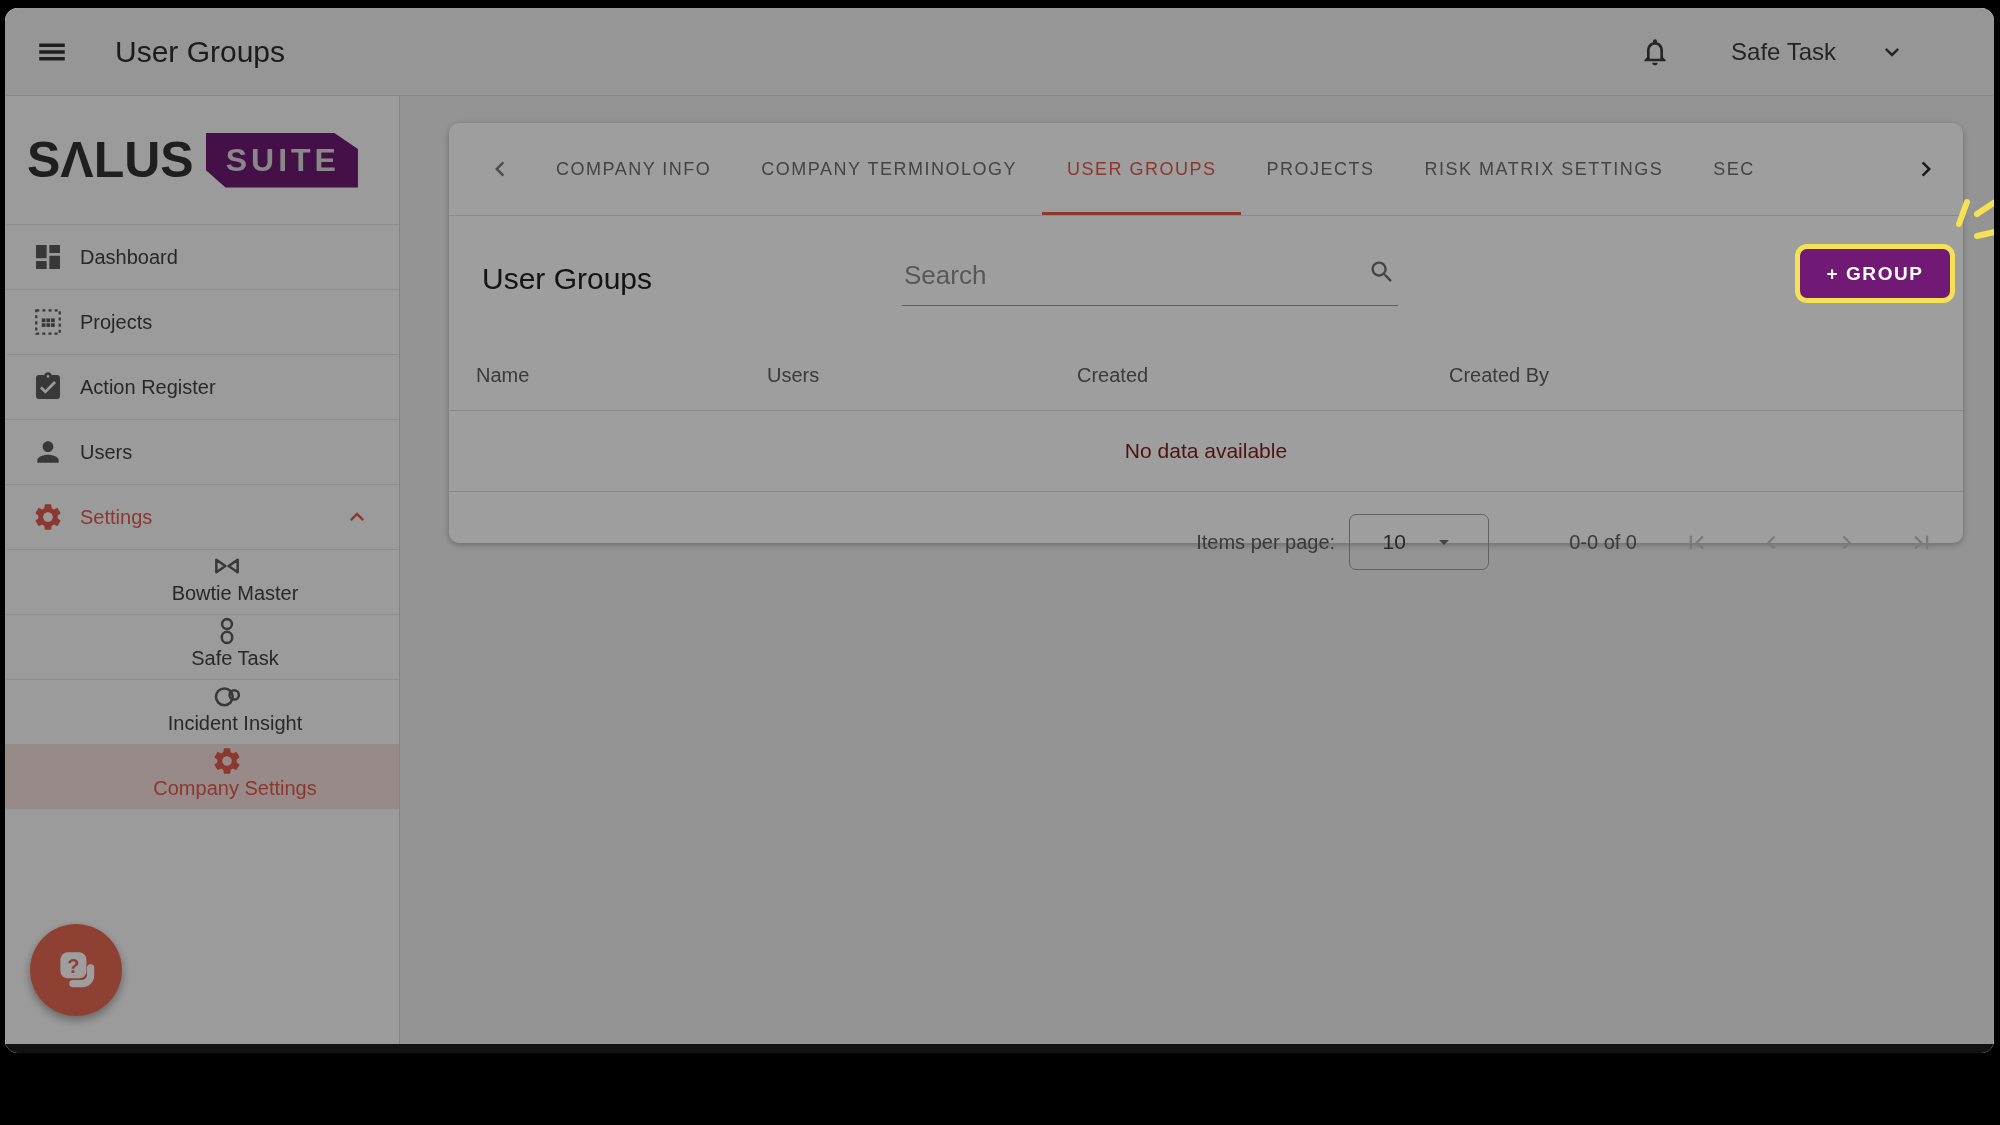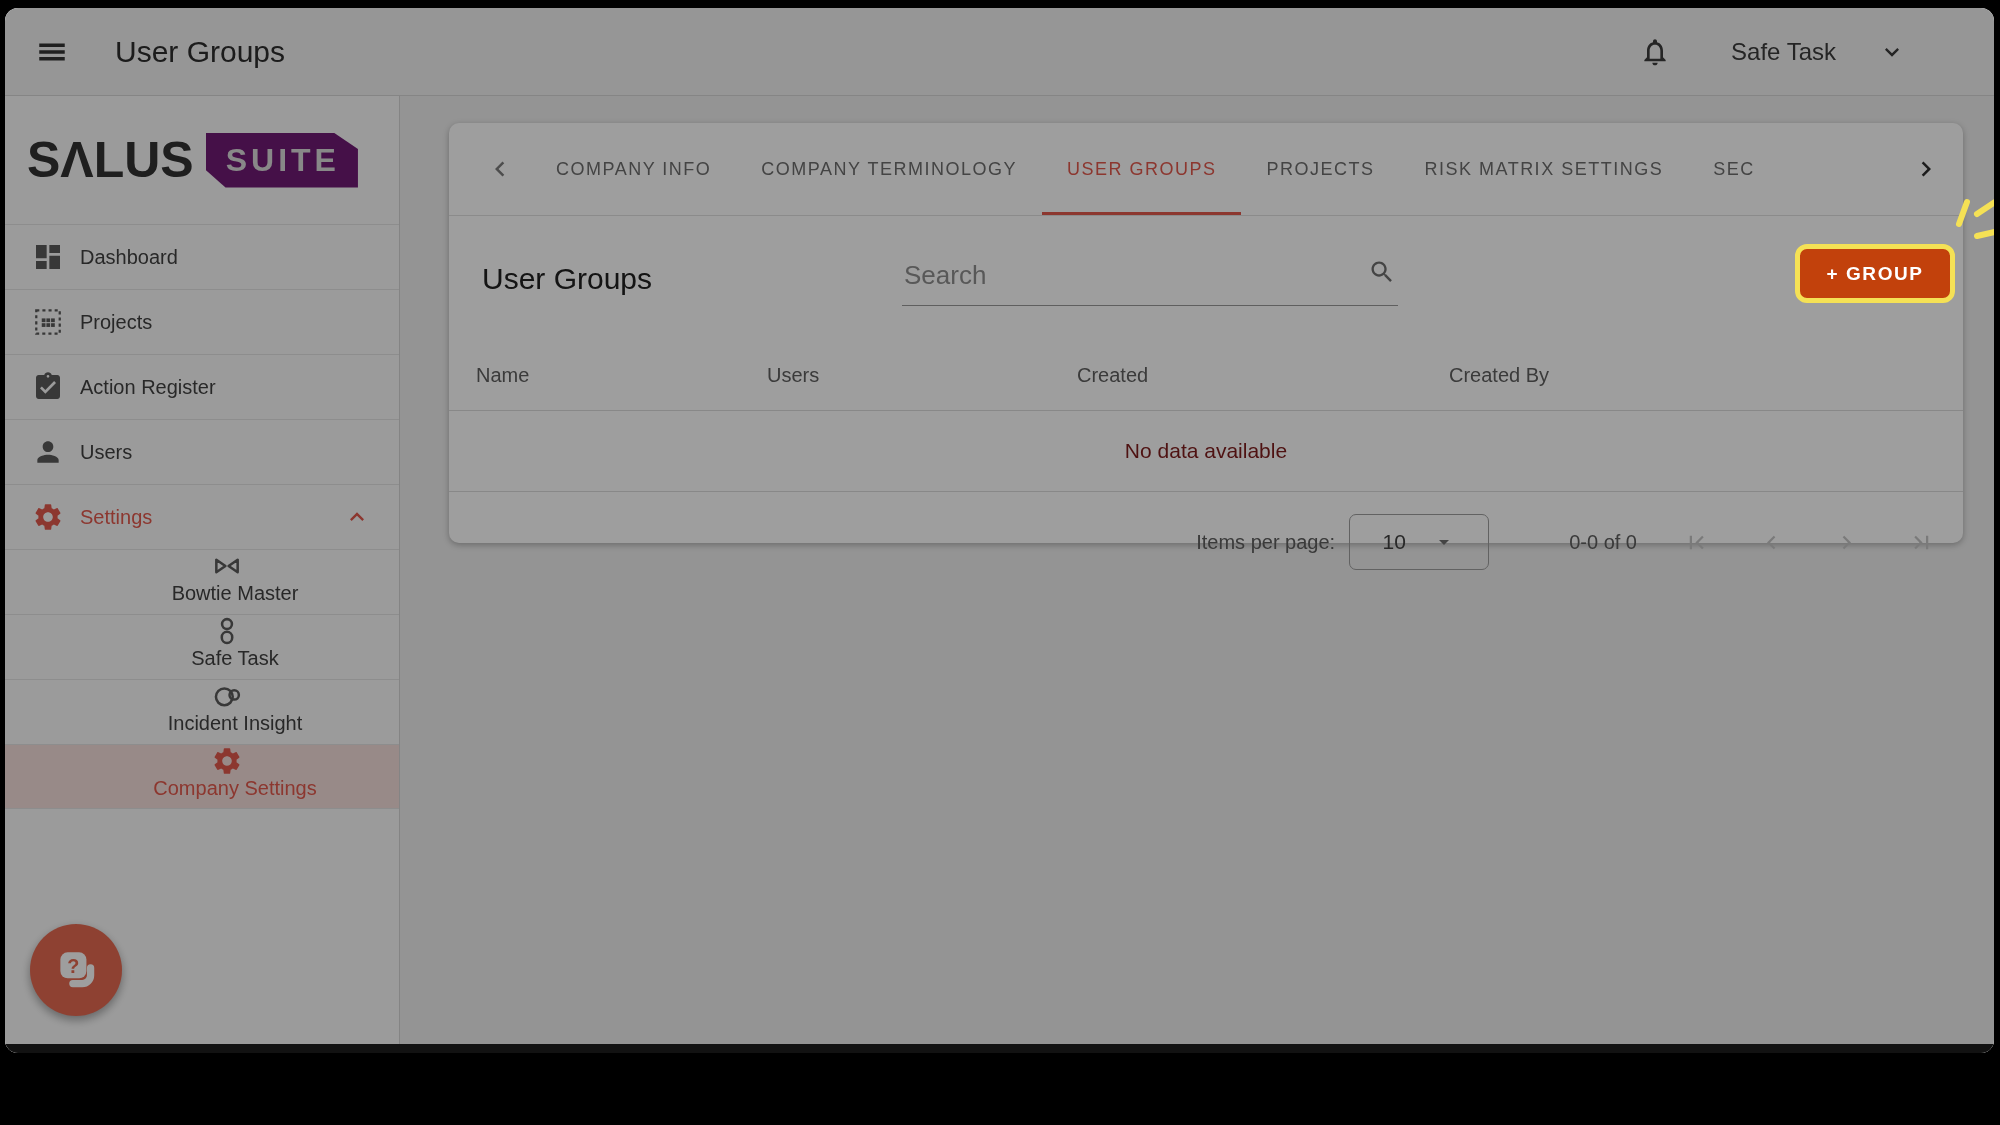--- a/index.html
+++ b/index.html
@@ -71,21 +71,21 @@
   .section-heading { margin-left:33px; font-size:30px; font-weight:500; color:#212121; }
   .search-wrap { position:absolute; left:453px; top:40px; width:496px; }
   .search-input { width:100%; border:none; outline:none; background:transparent;
                   border-bottom:1px solid #9a9a9a; font-size:26px; color:#333;
                   padding:4px 40px 14px 2px; font-family:"Liberation Sans",sans-serif; }
   .search-input::placeholder { color:#8f8f8f; }
   .search-icon { position:absolute; right:2px; top:2px; width:28px; height:28px; color:#6f6f6f; }
 
   
   .group-btn-wrap { position:absolute; right:8px; top:28px; z-index:60; }
-  .group-btn { background:#c2410c; border:5px solid #F5E155; border-radius:12px;
+  .group-btn { background:#701a75; border:5px solid #F5E155; border-radius:12px;
                width:160px; height:59px; display:flex; align-items:center; justify-content:center;
                color:#fff; font-size:19px; font-weight:600; letter-spacing:1.6px;
                cursor:pointer; font-family:"Liberation Sans",sans-serif; }
   .flash-svg { position:absolute; right:-52px; top:-50px; width:64px; height:64px; }
 
   
   .table-head { height:70px; display:flex; align-items:center; border-bottom:1px solid #dcdcdc;
                 font-size:20px; font-weight:500; color:#5f5f5f; }
   .th { flex:0 0 auto; }
   .th-name { width:318px; padding-left:27px; }

